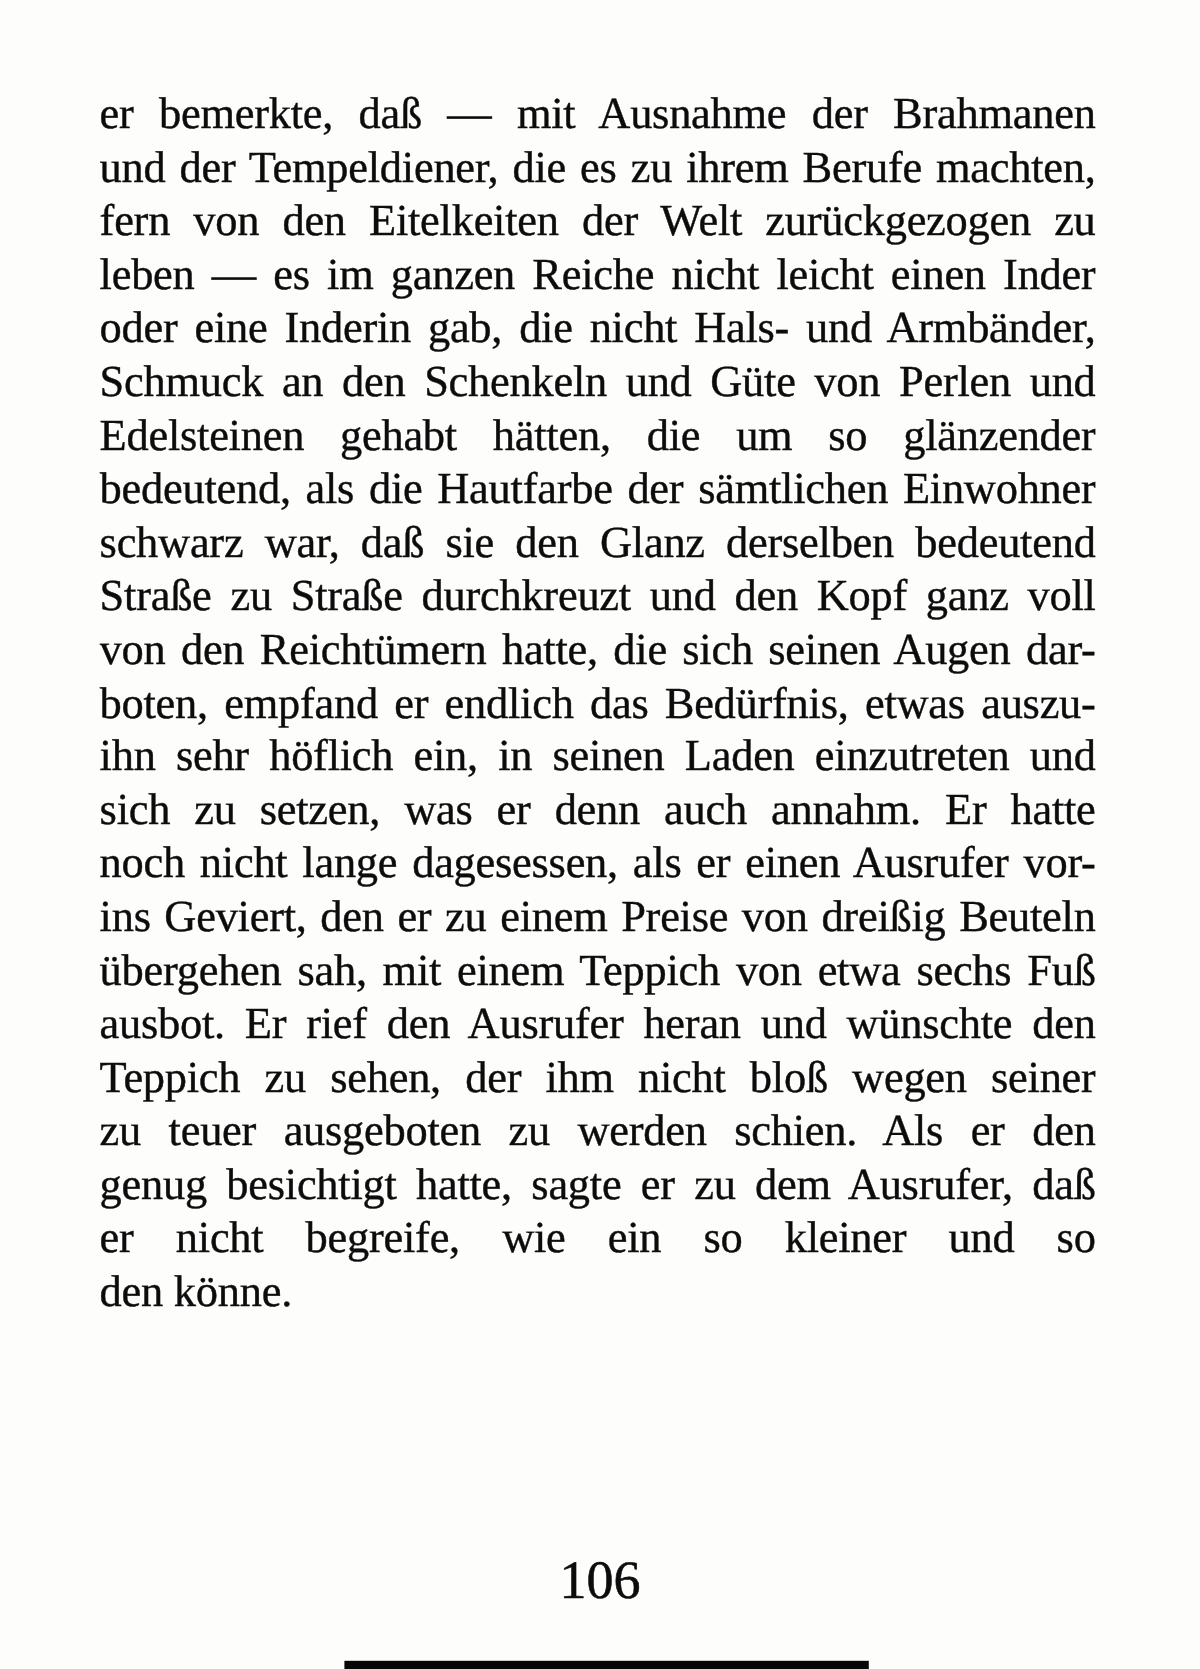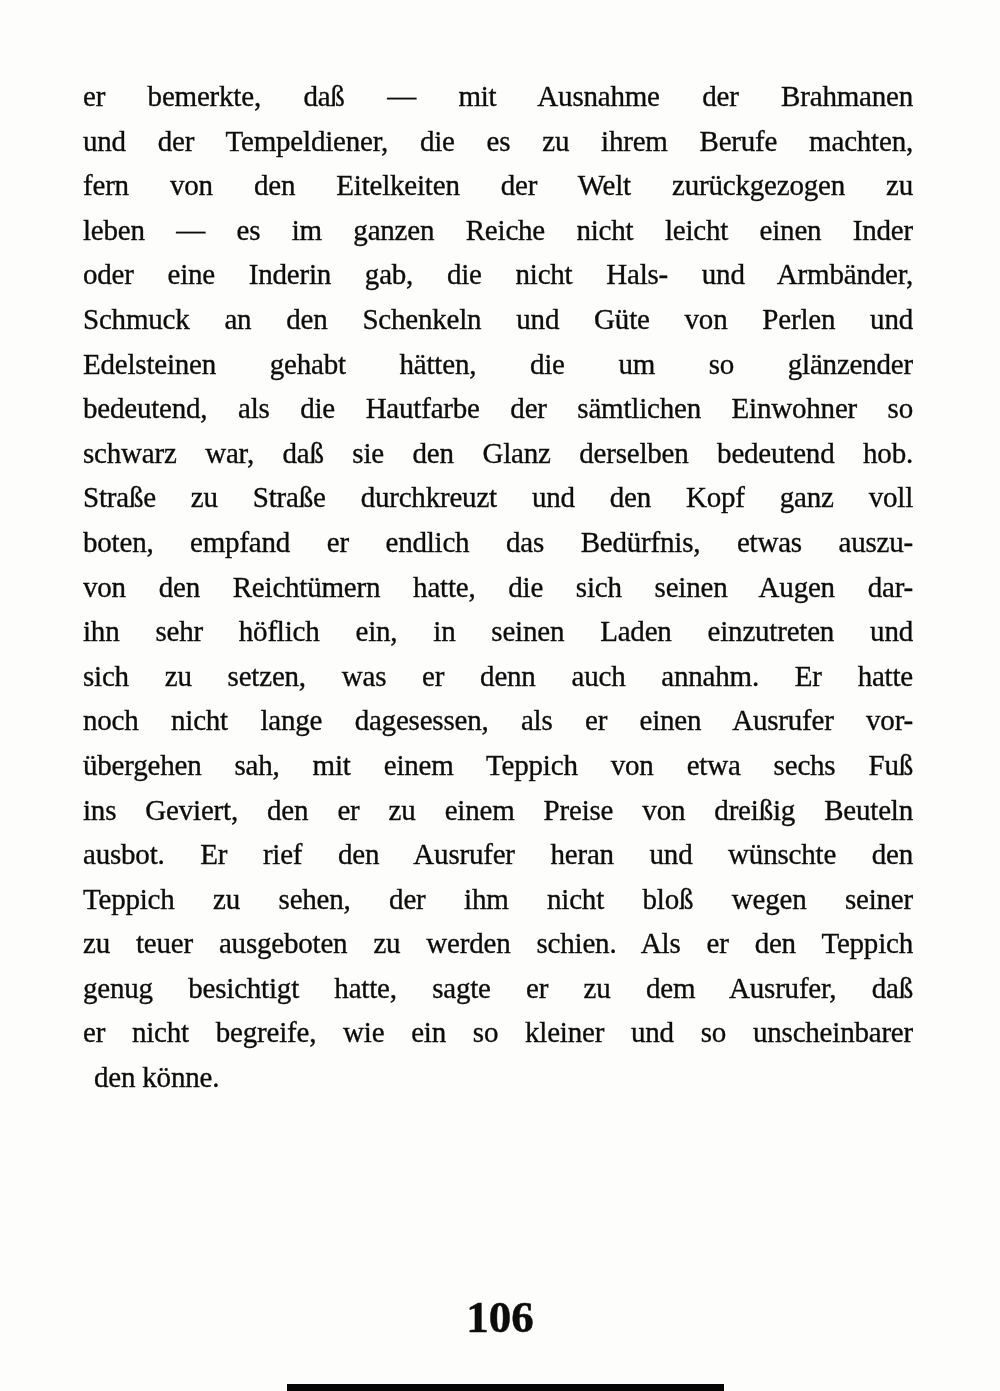--- a/index.html
+++ b/index.html
@@ -14,40 +14,39 @@
     font-family: "Liberation Serif", "DejaVu Serif", serif;
     color: #0c0c0c;
   }
   .text-block {
     position: absolute;
     left: 83px;
     top: 74px;
     width: 830px;
   }
   .line {
-    font-size: 29px;
+    font-size: 37px;
     line-height: 44.6px;
     height: 44.6px;
     overflow: hidden;
     letter-spacing: -0.2px;
     text-align: justify;
     text-align-last: justify;
     -webkit-text-stroke: 0.35px #141414;
   }
   .line.indent { padding-left: 44px; }
-  .line.no-justify { text-align: right; text-align-last: left; margin-left: 11px; }
+  .line.no-justify { text-align: right; text-align-last: left; }
   .page-number {
     position: absolute;
     top: 1292px;
     left: 0;
     width: 100%;
     text-align: center;
     font-size: 45px;
     line-height: 50px;
-    font-weight: bold;
     -webkit-text-stroke: 0.5px #141414;
   }
   .scan-bar {
     position: absolute;
     bottom: 0;
     left: 287px;
     width: 437px;
     height: 7px;
     background: #060606;
   }
@@ -60,27 +59,27 @@
       <div class="line">er bemerkte, daß — mit Ausnahme der Brahmanen</div>
       <div class="line">und der Tempeldiener, die es zu ihrem Berufe machten,</div>
       <div class="line">fern von den Eitelkeiten der Welt zurückgezogen zu</div>
       <div class="line">leben — es im ganzen Reiche nicht leicht einen Inder</div>
       <div class="line">oder eine Inderin gab, die nicht Hals- und Armbänder,</div>
       <div class="line">Schmuck an den Schenkeln und Güte von Perlen und</div>
       <div class="line">Edelsteinen gehabt hätten, die um so glänzender</div>
       <div class="line">bedeutend, als die Hautfarbe der sämtlichen Einwohner so</div>
       <div class="line">schwarz war, daß sie den Glanz derselben bedeutend hob.</div>
       <div class="line">Straße zu Straße durchkreuzt und den Kopf ganz voll</div>
+      <div class="line">von den Reichtümern hatte, die sich seinen Augen dar-</div>
       <div class="line">boten, empfand er endlich das Bedürfnis, etwas auszu-</div>
-      <div class="line">von den Reichtümern hatte, die sich seinen Augen dar-</div>
       <div class="line">ihn sehr höflich ein, in seinen Laden einzutreten und</div>
       <div class="line">sich zu setzen, was er denn auch annahm. Er hatte</div>
       <div class="line">noch nicht lange dagesessen, als er einen Ausrufer vor-</div>
+      <div class="line">ins Geviert, den er zu einem Preise von dreißig Beuteln</div>
       <div class="line">übergehen sah, mit einem Teppich von etwa sechs Fuß</div>
-      <div class="line">ins Geviert, den er zu einem Preise von dreißig Beuteln</div>
       <div class="line">ausbot. Er rief den Ausrufer heran und wünschte den</div>
       <div class="line">Teppich zu sehen, der ihm nicht bloß wegen seiner</div>
       <div class="line">zu teuer ausgeboten zu werden schien. Als er den Teppich</div>
       <div class="line">genug besichtigt hatte, sagte er zu dem Ausrufer, daß</div>
       <div class="line">er nicht begreife, wie ein so kleiner und so unscheinbarer</div>
       <div class="line no-justify">den könne.</div>
     </div>
   <div class="page-number">106</div>
   <div class="scan-bar"></div>
 </div>

